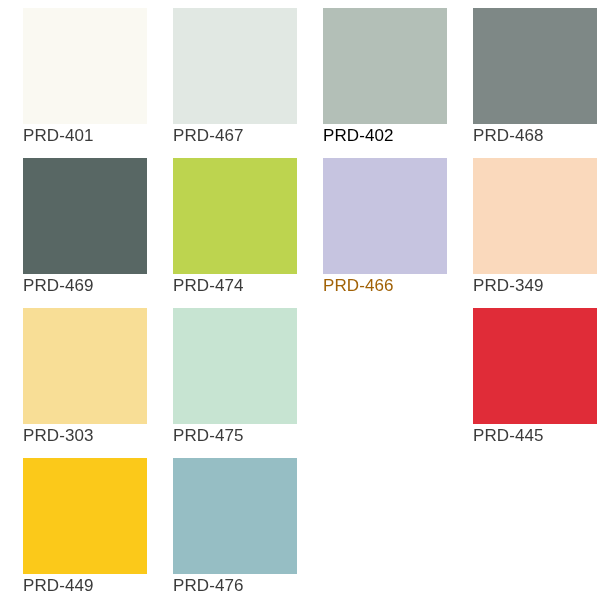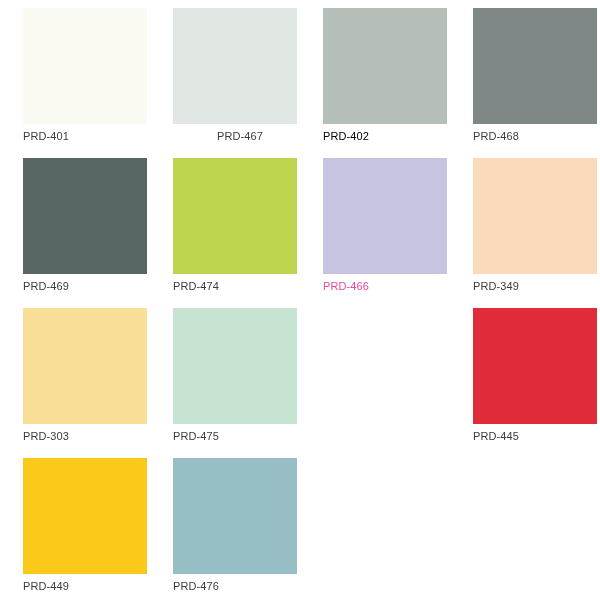--- a/index.html
+++ b/index.html
@@ -43,58 +43,58 @@
     top: 0;
     width: 124px;
     height: 116px;
     box-sizing: border-box;
   }
 
   .swatch-label {
     position: absolute;
     left: 23px;
     top: 120px;
-    font-size: 11px;
+    font-size: 17px;
     line-height: 16px;
     letter-spacing: 0.1px;
     color: #3b3b3b;
     white-space: nowrap;
   }
 </style>
 </head>
 <body style="background: rgb(255, 255, 255);">
 
 <div id="swatch-grid">
     <div class="swatch-cell">
       <div class="swatch-chip" style="background: rgb(250, 249, 242);"></div>
       <div class="swatch-label" style="color: rgb(59, 59, 59);">PRD-401</div>
     </div>
     <div class="swatch-cell">
       <div class="swatch-chip" style="background: rgb(225, 232, 227);"></div>
-      <div class="swatch-label" style="color: rgb(59, 59, 59); margin-left: 44px;">PRD-467</div>
+      <div class="swatch-label" style="color: rgb(59, 59, 59);">PRD-467</div>
     </div>
     <div class="swatch-cell">
       <div class="swatch-chip" style="background: rgb(179, 191, 183);"></div>
       <div class="swatch-label" style="color: #000000;">PRD-402</div>
     </div>
     <div class="swatch-cell">
       <div class="swatch-chip" style="background: rgb(126, 136, 134);"></div>
       <div class="swatch-label" style="color: rgb(59, 59, 59);">PRD-468</div>
     </div>
     <div class="swatch-cell">
       <div class="swatch-chip" style="background: rgb(88, 103, 100);"></div>
       <div class="swatch-label" style="color: rgb(59, 59, 59);">PRD-469</div>
     </div>
     <div class="swatch-cell">
       <div class="swatch-chip" style="background: rgb(189, 212, 79);"></div>
       <div class="swatch-label" style="color: rgb(59, 59, 59);">PRD-474</div>
     </div>
     <div class="swatch-cell">
       <div class="swatch-chip" style="background: rgb(198, 196, 224);"></div>
-      <div class="swatch-label" style="color: #ec4899;">PRD-466</div>
+      <div class="swatch-label" style="color: #a16207;">PRD-466</div>
     </div>
     <div class="swatch-cell">
       <div class="swatch-chip" style="background: rgb(250, 217, 188);"></div>
       <div class="swatch-label" style="color: rgb(59, 59, 59);">PRD-349</div>
     </div>
     <div class="swatch-cell">
       <div class="swatch-chip" style="background: rgb(248, 222, 150);"></div>
       <div class="swatch-label" style="color: rgb(59, 59, 59);">PRD-303</div>
     </div>
     <div class="swatch-cell">

